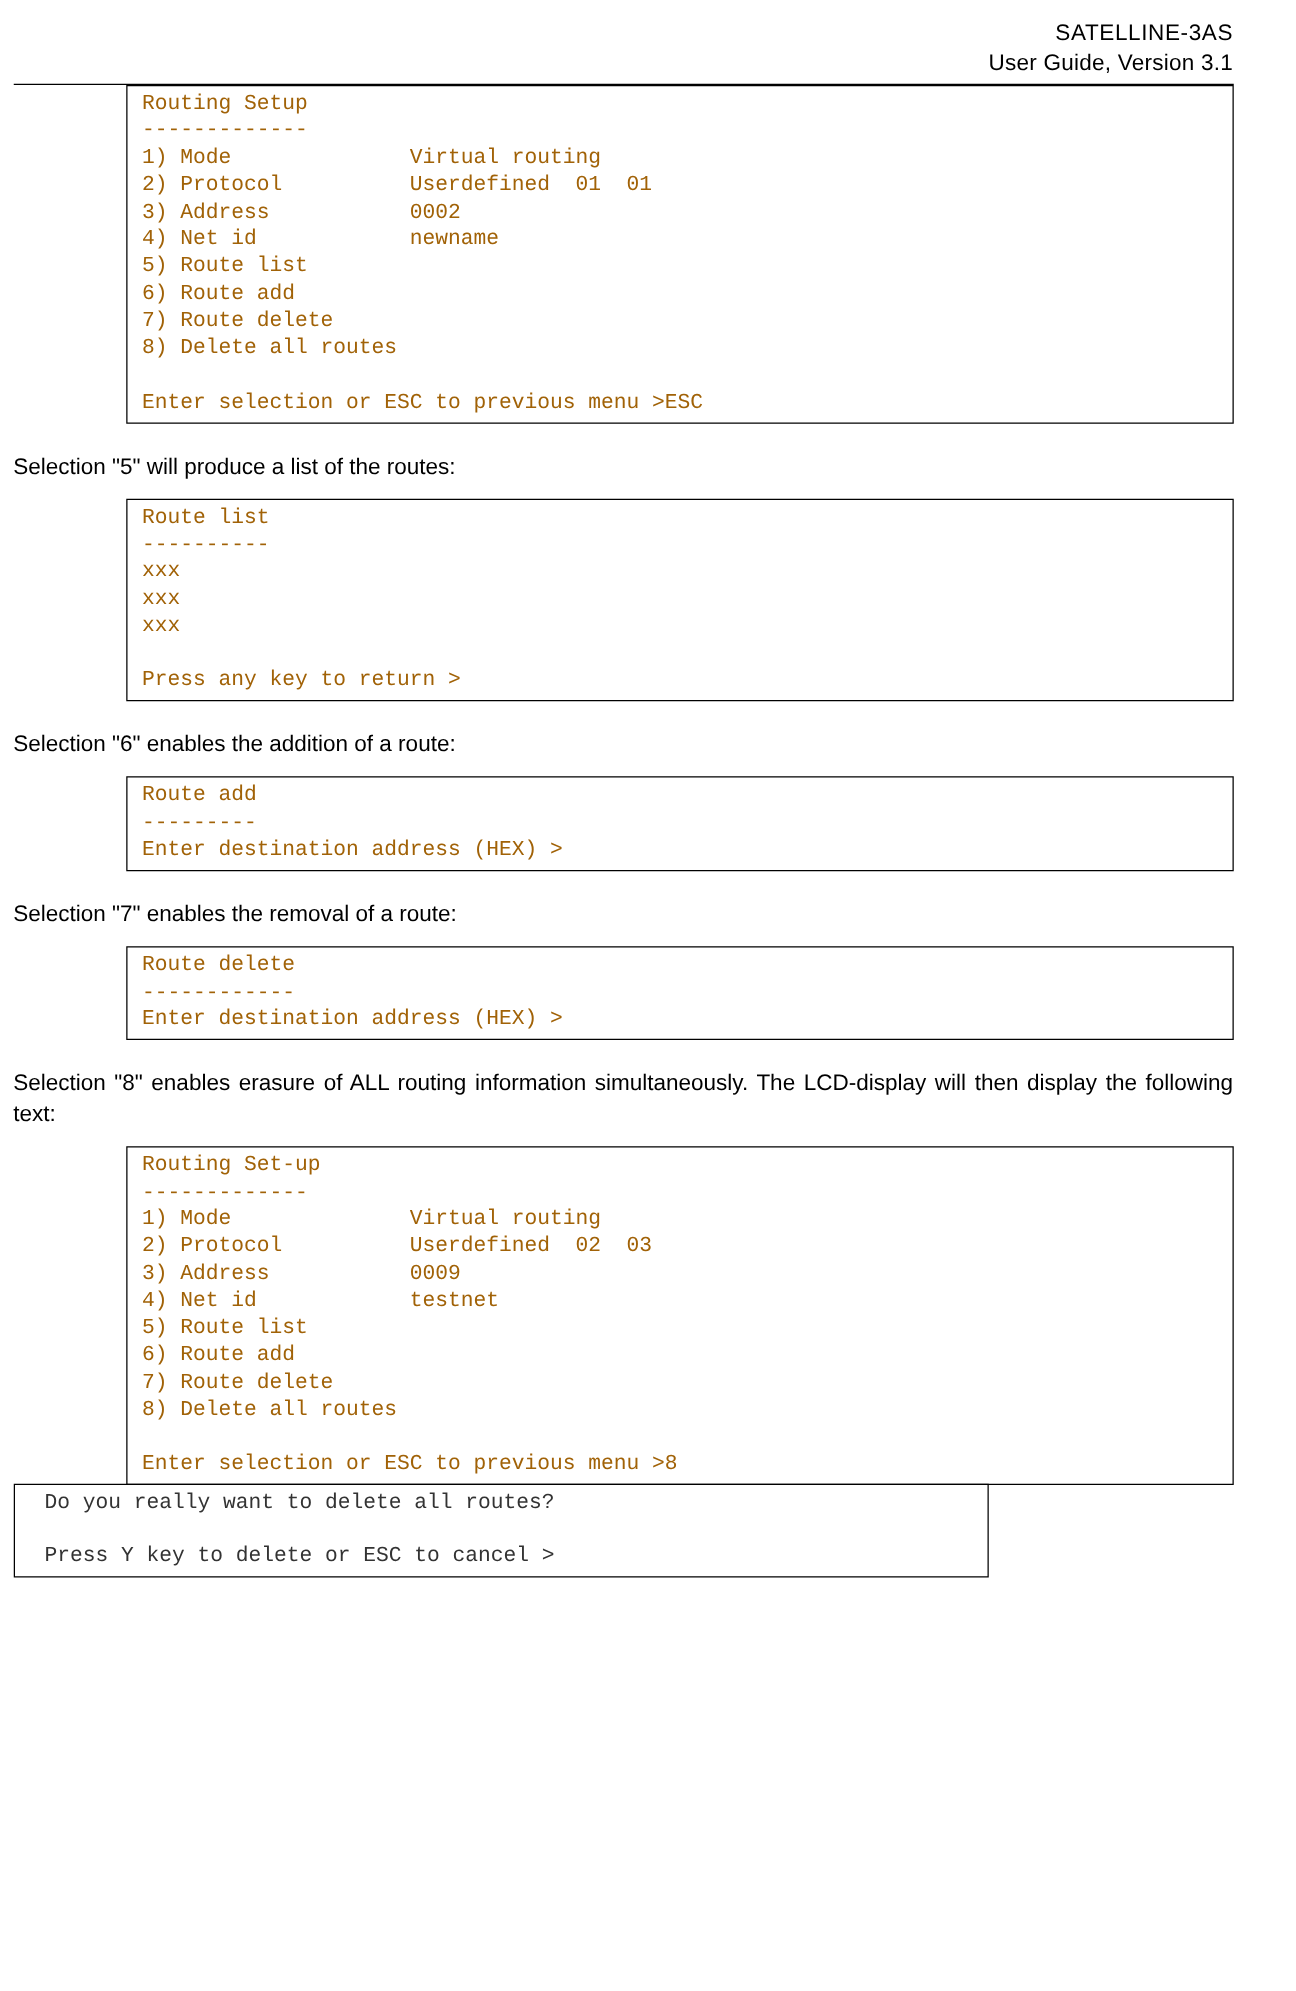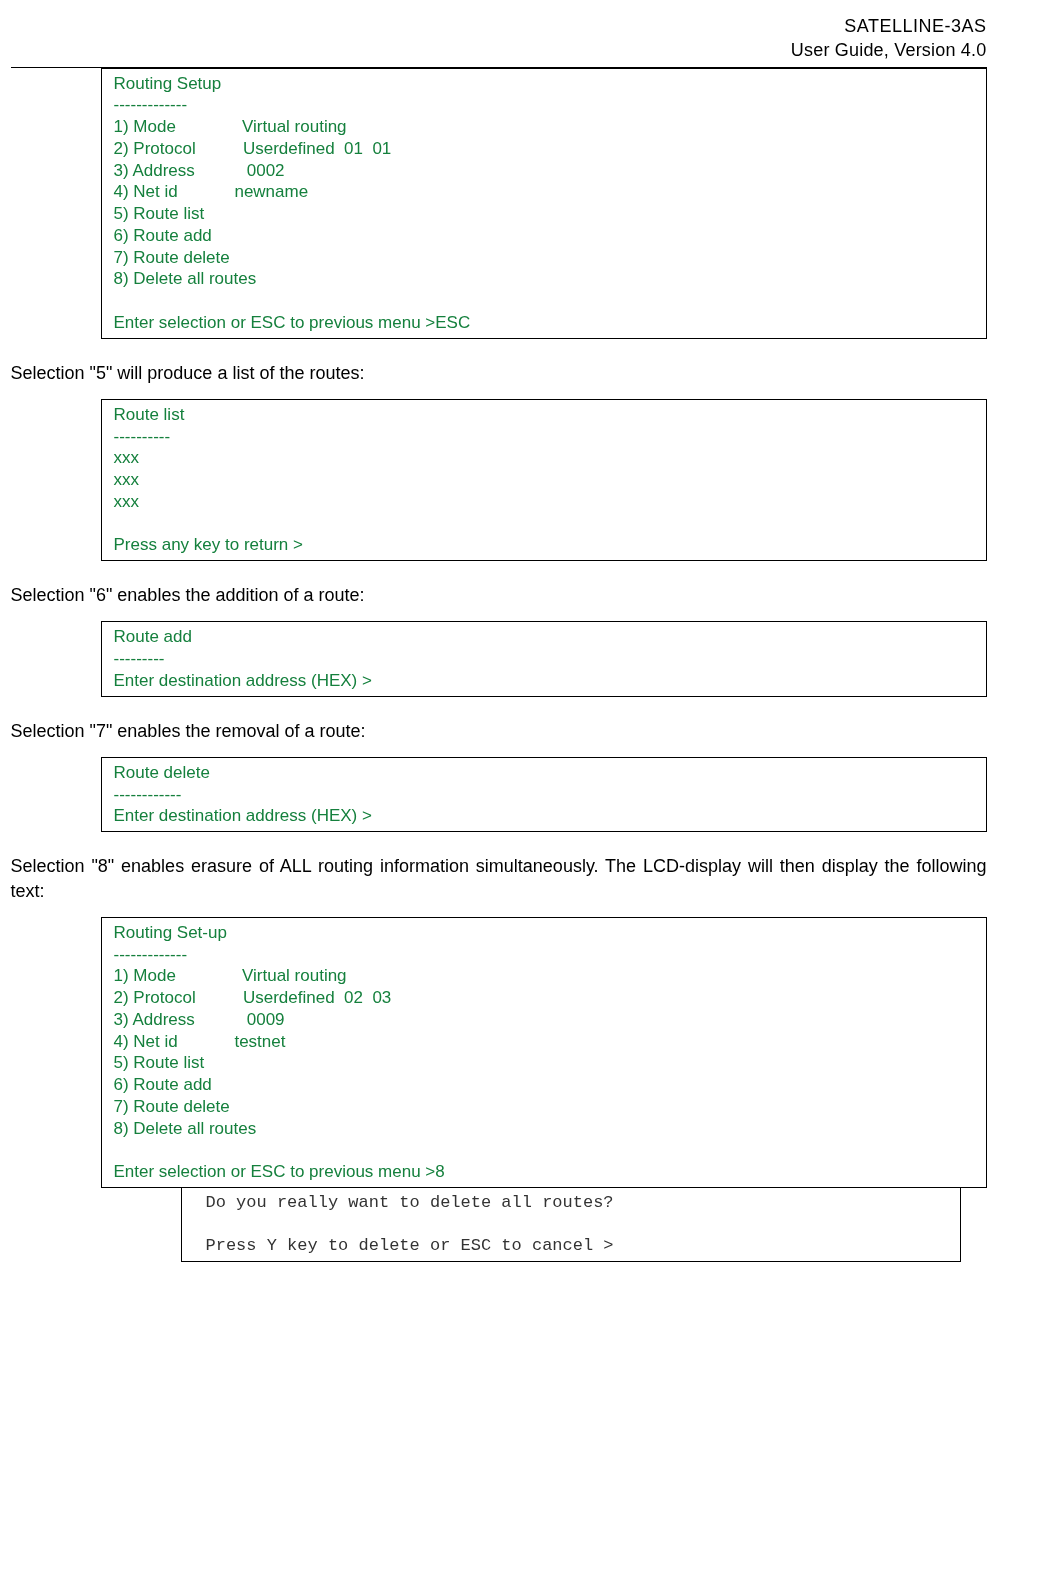--- a/index.html
+++ b/index.html
@@ -31,32 +31,31 @@
     margin: 2px 0 0 0;
   }
   .body-text {
     margin: 22px 0 14px 0;
     text-align: justify;
   }
   .terminal {
     margin-left: 90px;
     border: 1px solid #000;
     padding: 4px 12px 4px 12px;
-    font-family: Liberation Sans, sans-serif;
+    font-family: Liberation Mono, monospace;
     font-size: 17px;
     line-height: 1.28;
     white-space: pre;
-    color: #15803d;
+    color: #a16207;
     box-sizing: border-box;
   }
   .terminal.first {
     margin-top: 0;
   }
   .confirm-box {
-    margin-left: 170px;
     margin-top: -1px;
     border: 1px solid #000;
     padding: 4px 24px;
     font-family: "Courier New", Courier, monospace;
     font-size: 17px;
     line-height: 1.28;
     white-space: pre;
     color: #333;
     width: 780px;
     box-sizing: border-box;
@@ -67,21 +66,21 @@
     font-size: 18px;
   }
 </style>
 </head>
 <body>
 
 <div class="page">
 
   <div class="header">
     <div class="header-line1">SATELLINE-3AS</div>
-    <div class="header-line2">User Guide, Version 4.0</div>
+    <div class="header-line2">User Guide, Version 3.1</div>
   </div>
   <hr class="hr">
 
   <div class="terminal first">Routing Setup
 -------------
 1) Mode              Virtual routing
 2) Protocol          Userdefined  01  01
 3) Address           0002
 4) Net id            newname
 5) Route list

